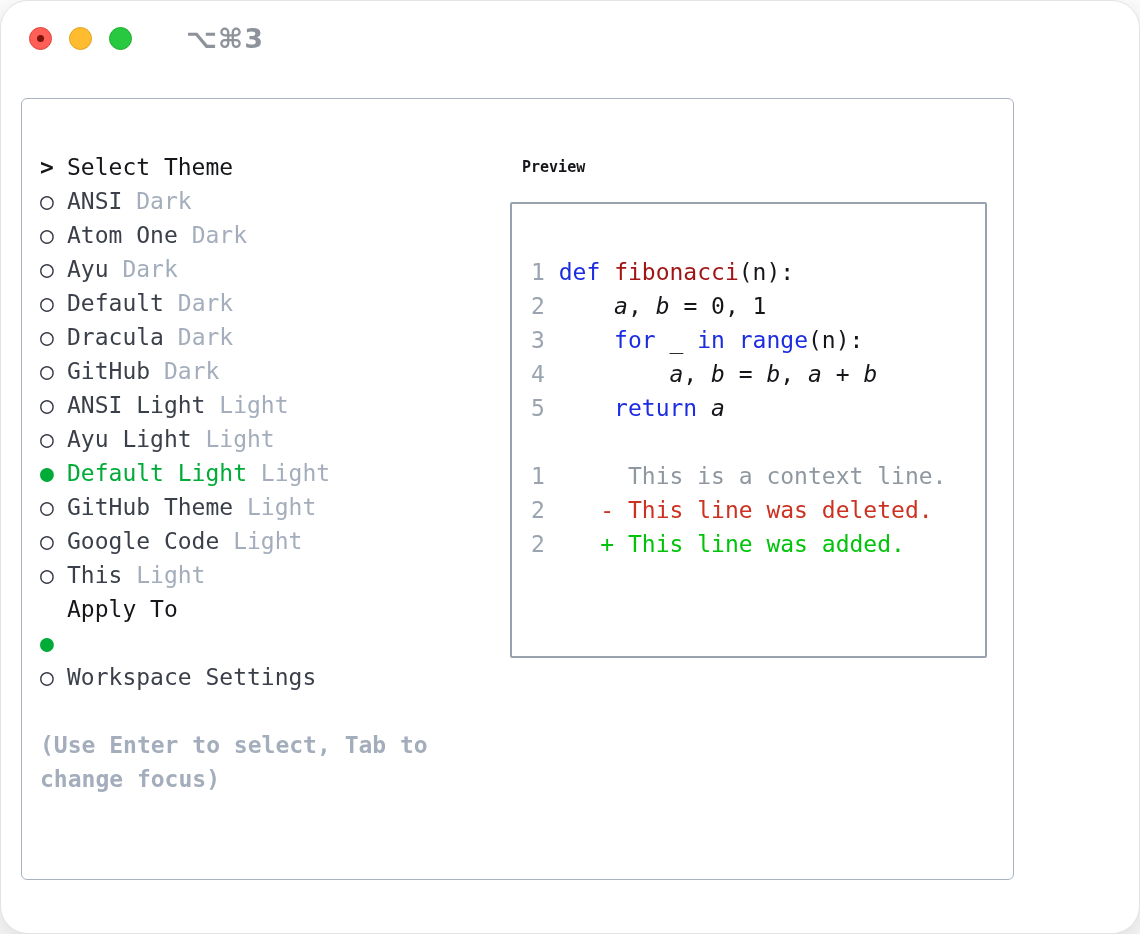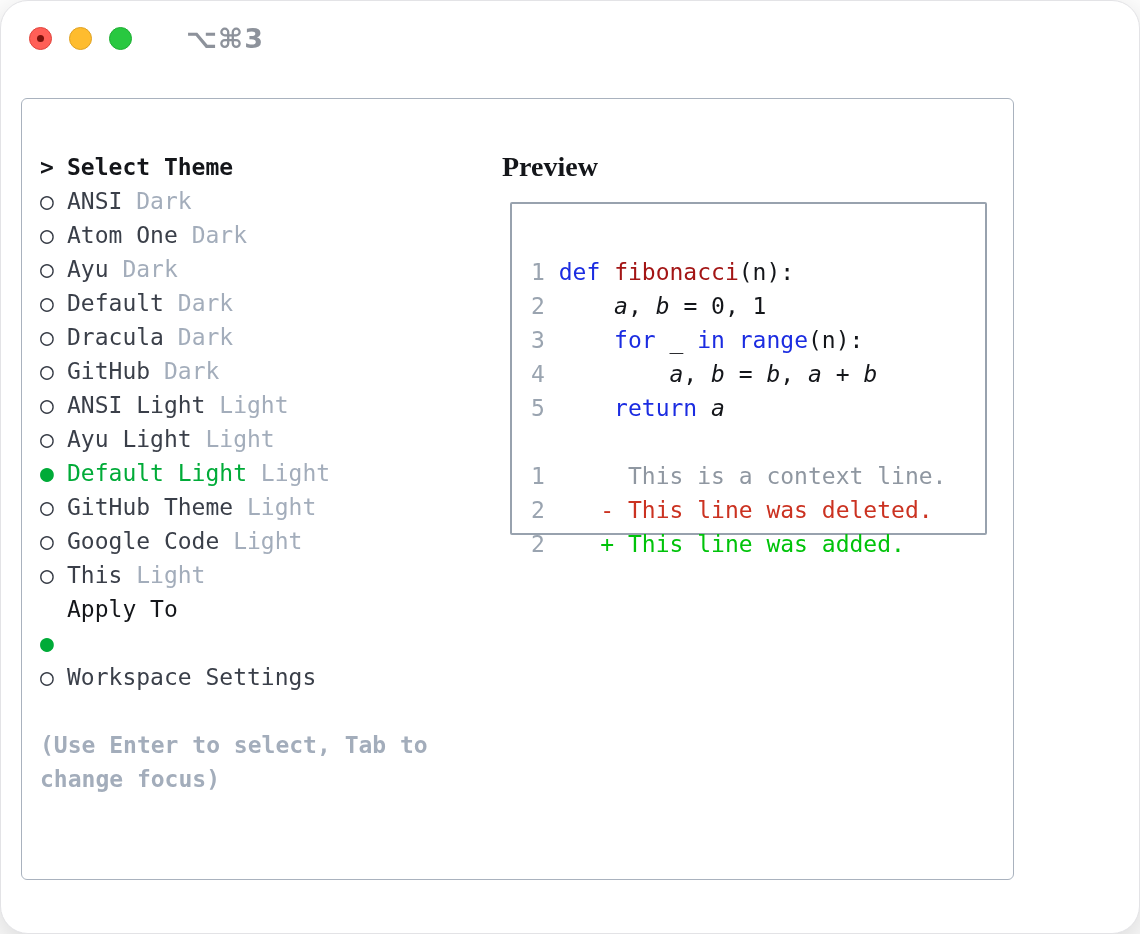--- a/index.html
+++ b/index.html
@@ -51,34 +51,34 @@
   }
 
   
   .left-col{position:absolute;left:18px;top:51px;}
   .row{display:flex;height:34px;line-height:34px;font-size:23px;white-space:pre;}
   .mk{width:27px;flex:none;color:var(--item-text);}
   .mk.caret{color:var(--text-dark);font-weight:bold;}
   .mk.sel{color:var(--accent-green);}
   .nm{color:var(--item-text);}
   .nm.sel{color:var(--accent-green);}
-  .hdr{font-weight:bold;color:var(--text-dark);}
+  .hdr{font-weight:normal;color:var(--text-dark);}
   .hdr2{color:var(--text-dark);}
   .tag{color:var(--muted);margin-left:1ch;}
   .apply-block{}
   .hint{margin-top:34px;}
   .hint div{height:34px;line-height:34px;font-size:23px;color:var(--muted);white-space:pre;font-weight:bold;}
 
   
   .preview-label{
-    position:absolute;left:480px;top:51px;height:34px;line-height:34px;
-    font-size:28px;font-weight:bold;color:var(--text-dark);font-family:Liberation Serif, serif;
+    position:absolute;left:500px;top:51px;height:34px;line-height:34px;
+    font-size:15px;font-weight:bold;color:var(--text-dark);
   }
   .preview-box{
-    position:absolute;left:488px;top:103px;width:477px;height:333px;
+    position:absolute;left:488px;top:103px;width:477px;height:456px;
     border:2px solid var(--box-border);border-radius:2px;background:#ffffff;
   }
   .preview-content{position:absolute;left:19px;top:51px;}
   .cl{white-space:pre;height:34px;line-height:34px;font-size:23px;color:var(--text-dark);}
   .blank-line{height:34px;}
   .ln{color:var(--line-number);}
   .kw{color:var(--keyword-blue);}
   .fn{color:var(--function-red);}
   .var{font-style:italic;color:var(--text-dark);}
   .pl{color:var(--text-dark);}

